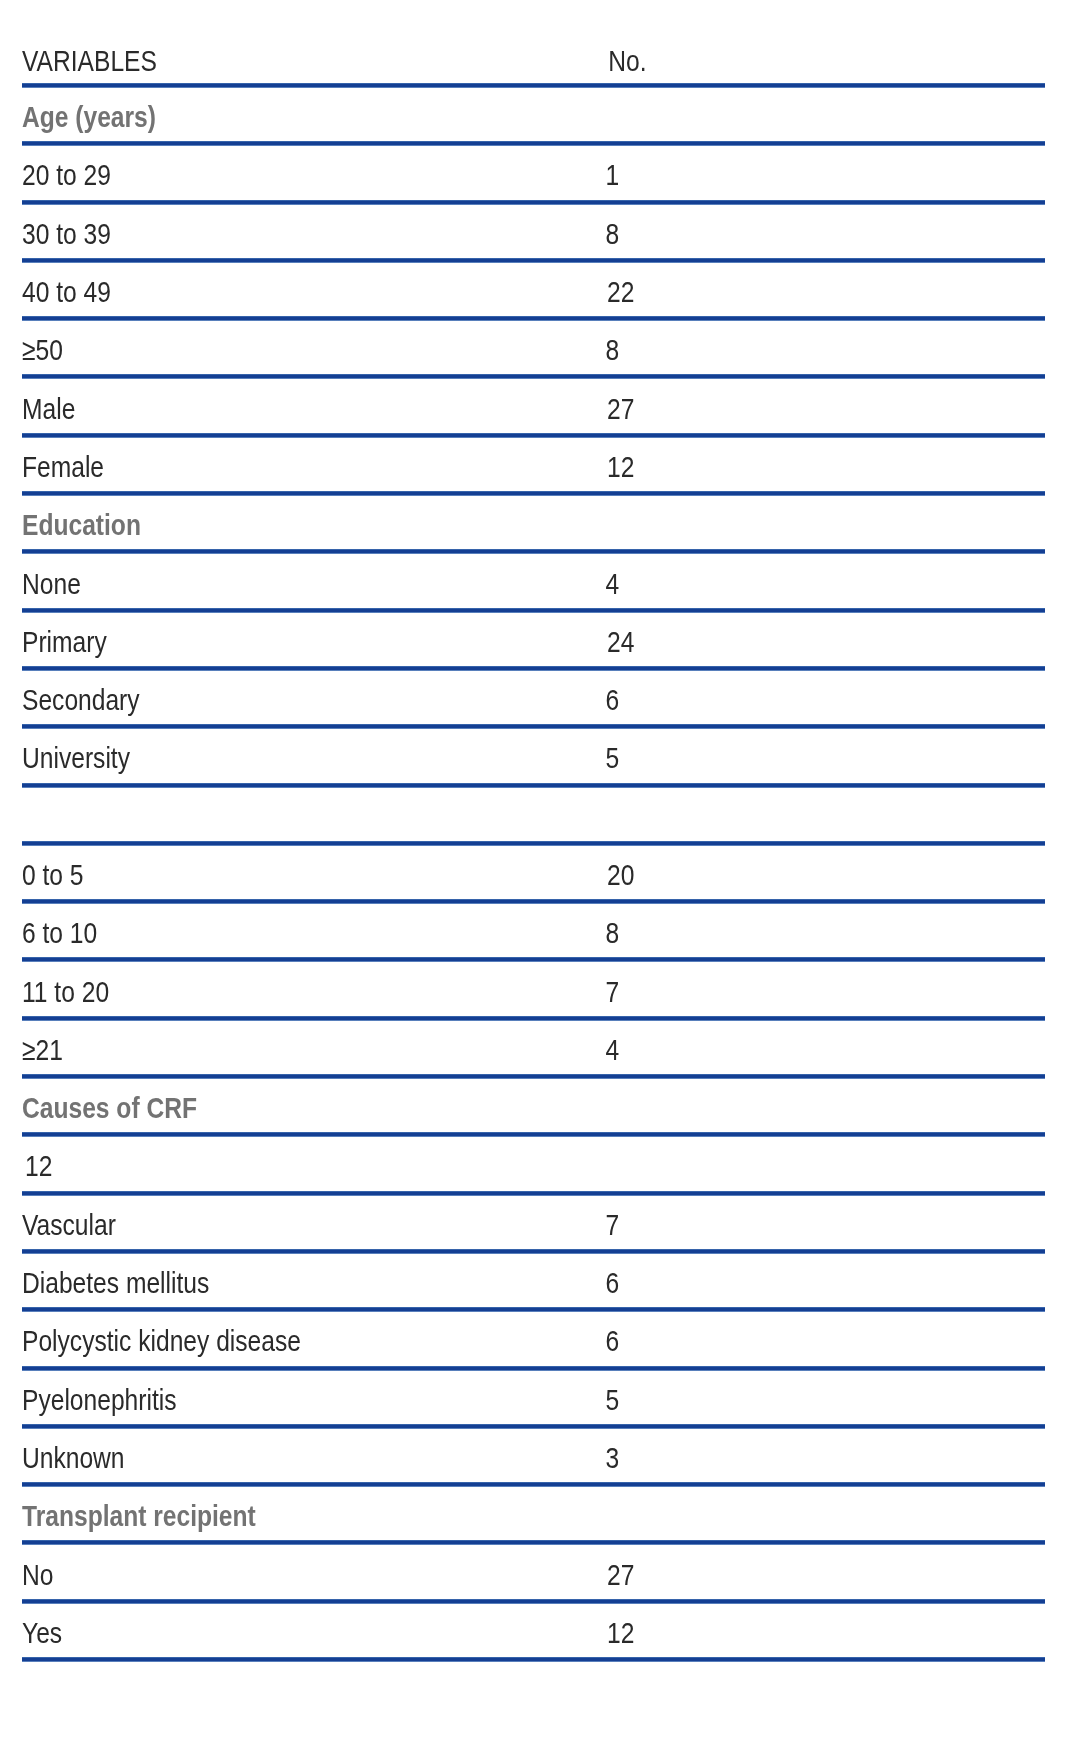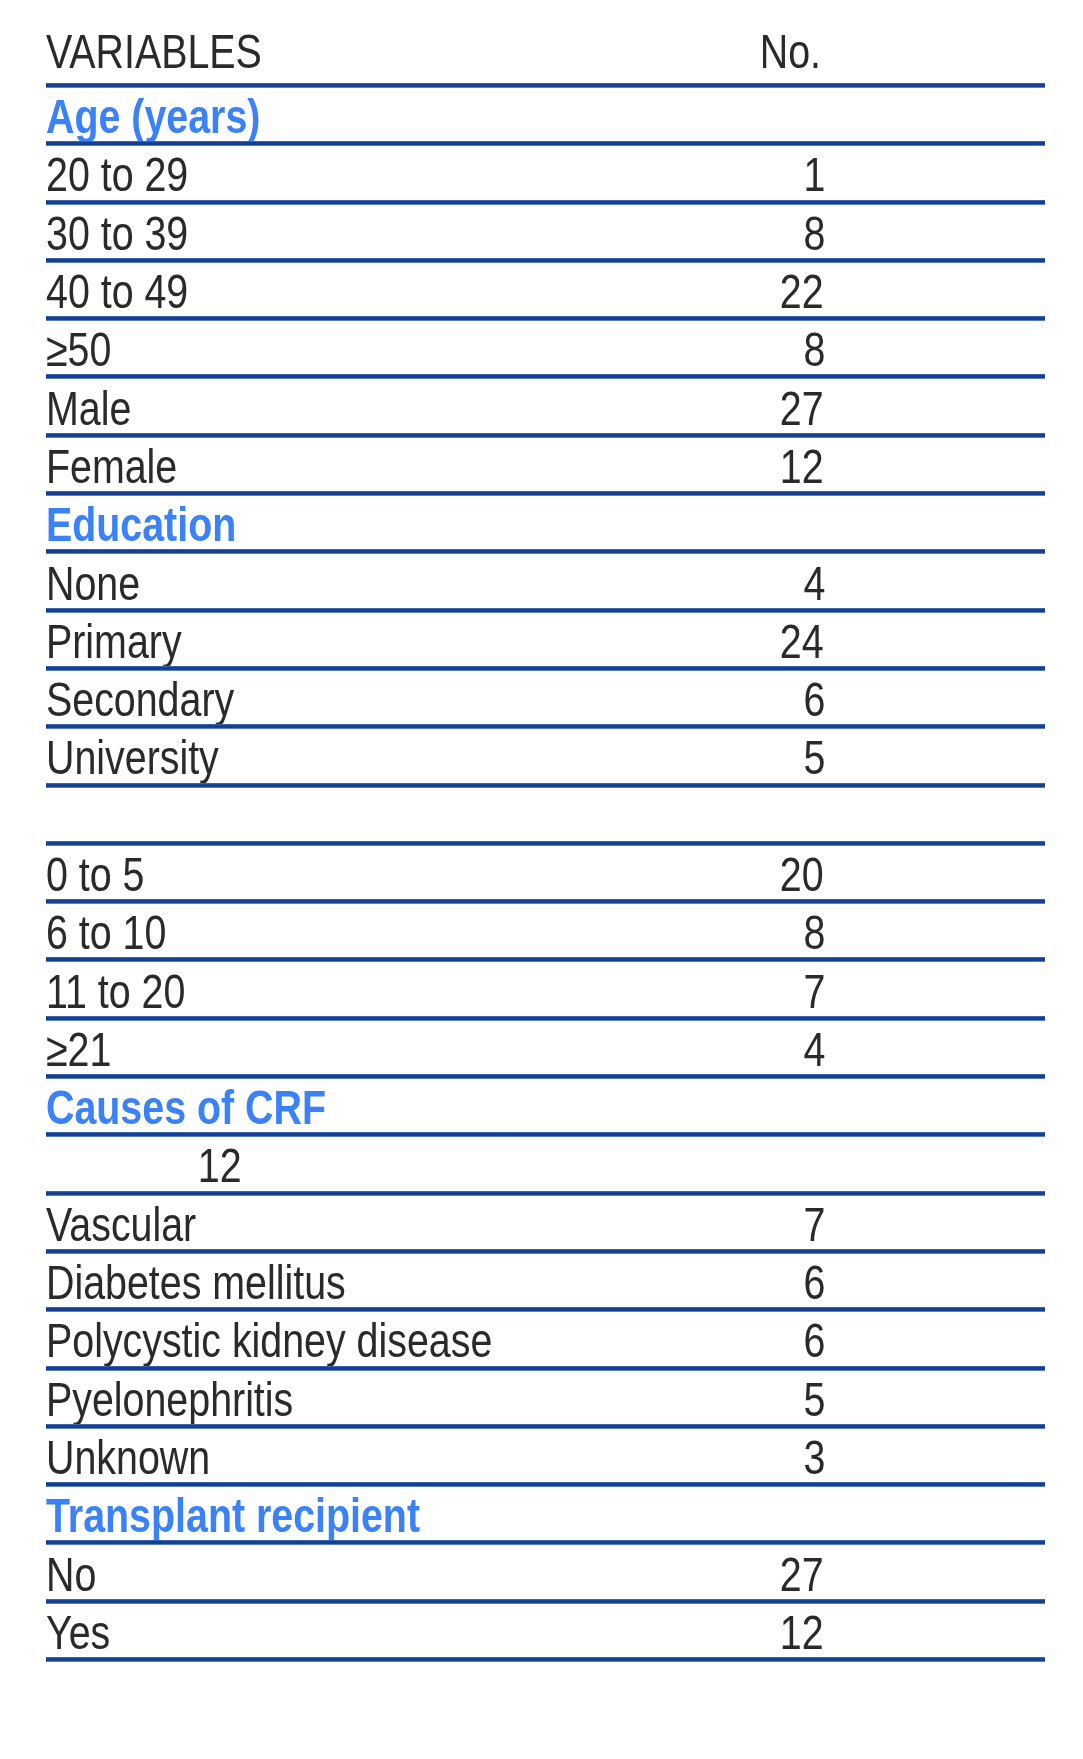--- a/index.html
+++ b/index.html
@@ -19,23 +19,22 @@
     position: absolute;
     left: 22px;
     top: 34px;
     width: 1023px;
   }
   .row {
     position: relative;
     display: flex;
     align-items: center;
     height: 58.3px;
-    font-size: 48px;
+    font-size: 30px;
     line-height: 1;
-    margin-left: 24px;
   }
   .row.header-row {
     height: 54px;
     align-items: flex-end;
     padding-bottom: 12px;
     box-sizing: border-box;
   }
   .rule {
     position: absolute;
     left: 0;
@@ -44,37 +43,37 @@
     height: 5px;
     background: linear-gradient(to bottom, #4a78b8, #143f93 28%, #143f93 72%, #7fa3d2);
   }
   .cell-label {
     flex: 0 0 582px;
     white-space: nowrap;
     overflow: visible;
   }
   .cell-num {
     flex: 0 0 200px;
-    text-align: right;
+    text-align: left;
     white-space: nowrap;
   }
   .cell-rest {
     flex: 1 1 auto;
   }
   .txt {
     display: inline-block;
     transform: scaleX(0.82);
     transform-origin: 0 50%;
   }
   .cell-num .txt {
     transform-origin: 50% 50%;
   }
   .row.section .cell-label {
     font-weight: 700;
-    color: #3b82f6;
+    color: #737373;
   }
 </style>
 </head>
 <body>
 
 <div class="table">
   <div class="row header-row">
     <div class="cell-label">
       <span class="txt">VARIABLES</span>
     </div>

